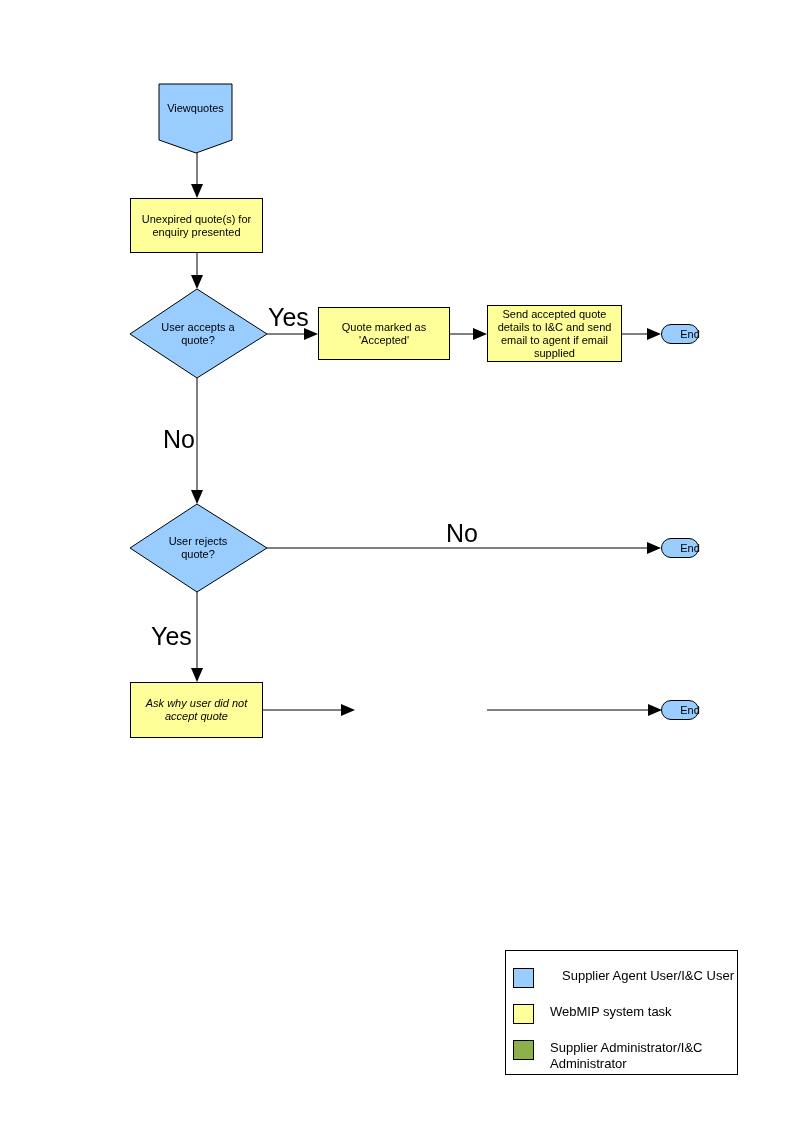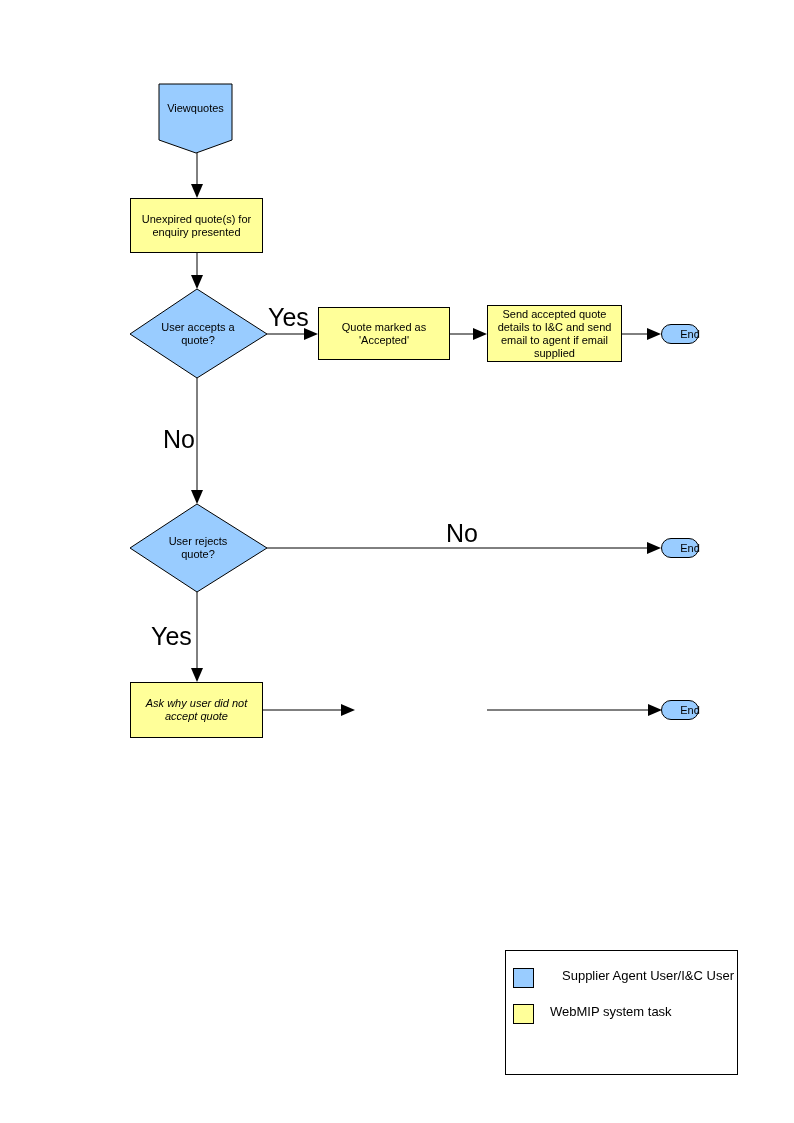--- a/index.html
+++ b/index.html
@@ -150,15 +150,19 @@
 
   <div class="legend">
     <div class="legend-item" style="top:17px;gap:12px;">
       <div class="legend-swatch" style="background-color: rgb(153, 204, 255);"></div>
       <div class="legend-label">Supplier Agent User/I&amp;C User</div>
     </div>
     <div class="legend-item" style="top:53px;">
       <div class="legend-swatch" style="background-color: rgb(255, 255, 153);"></div>
       <div class="legend-label">WebMIP system task</div>
     </div>
+    <div class="legend-item" style="top:89px;">
+      <div class="legend-swatch" style="background-color: rgb(140, 176, 74);"></div>
+      <div class="legend-label">Supplier Administrator/I&amp;C Administrator</div>
+    </div>
   </div>
 
 </div>
 
 </body></html>

